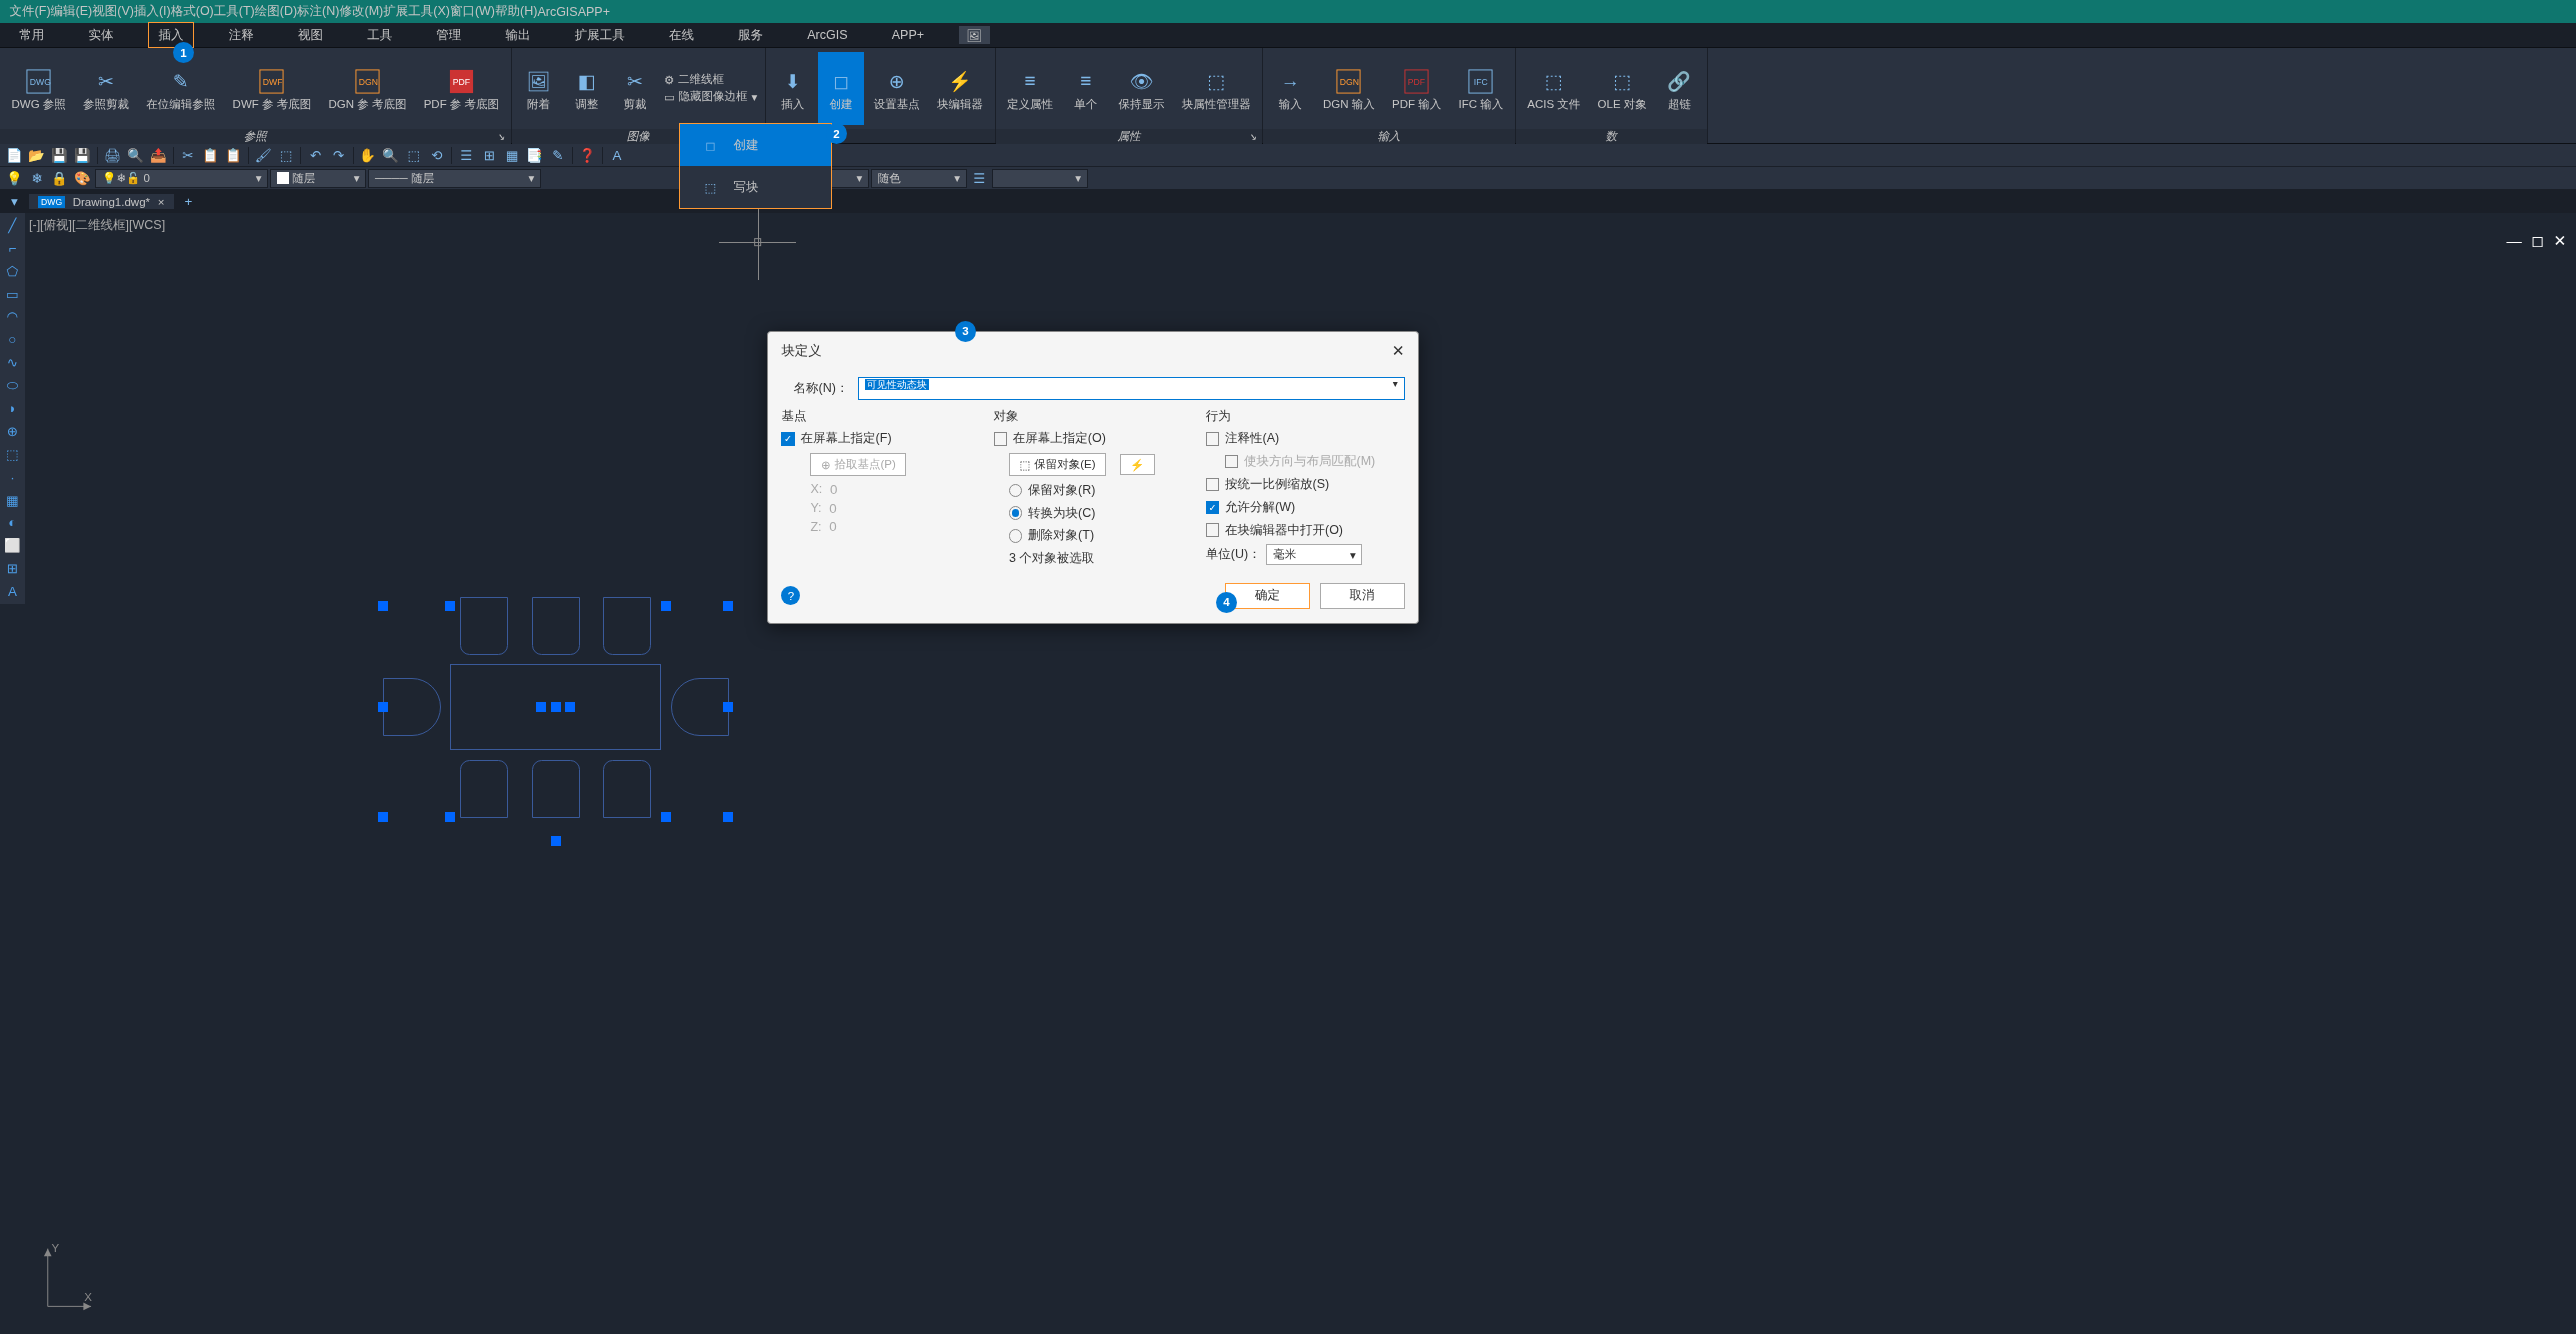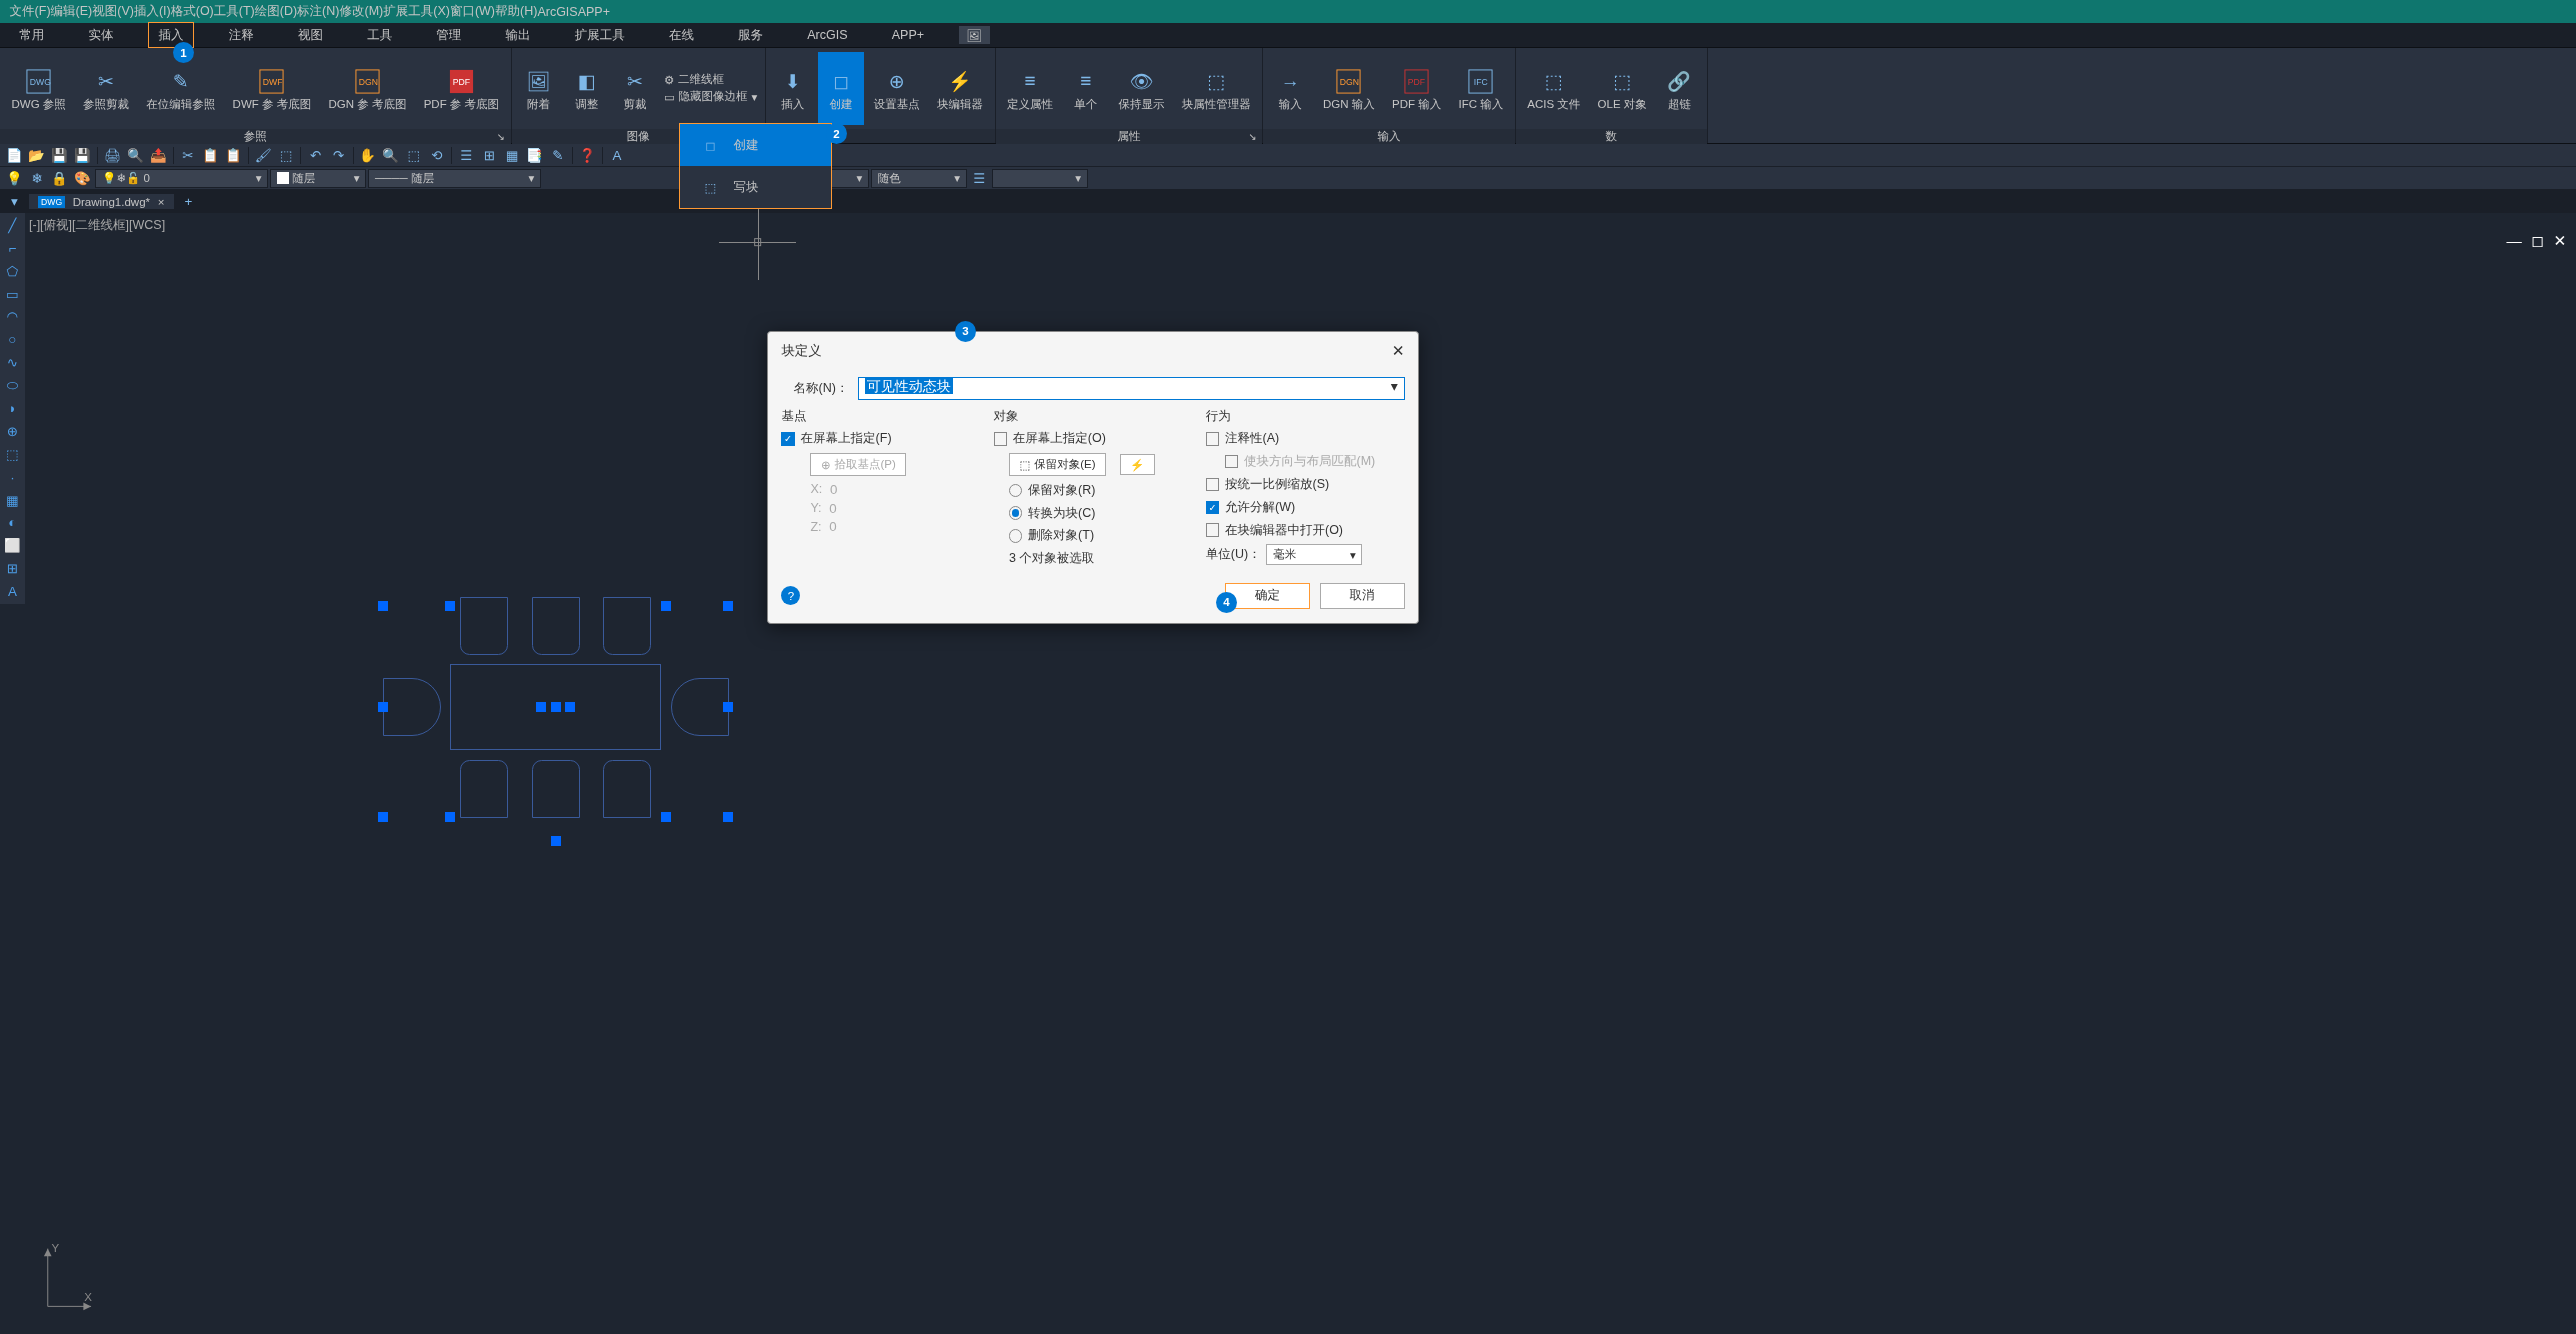--- a/index.html
+++ b/index.html
@@ -11,21 +11,21 @@
 
 
 .tabrow { height: 25px; background: #1a1f28; display: flex; align-items: center; padding-left: 9.6px; gap: 25px; border-bottom: 1px solid #0d1015; }
 .tab { padding: 3.8px 9.6px; cursor: pointer; }
 .tab.highlighted { border: 1.9px solid #ff9933; position: relative; }
 
 
 .ribbon { height: 96px; background: #2a3240; display: flex; border-bottom: 1px solid #0d1015; }
 .ribbon-group { display: flex; flex-direction: column; border-right: 1px solid #1a1f28; }
 .ribbon-items { display: flex; flex: 1; align-items: center; padding: 3.8px; gap: 1.9px; }
-.ribbon-label { height: 19px; text-align: center; font-size: 11.5px; background: #252c38; display: flex; align-items: center; justify-content: center; position: relative; }
+.ribbon-label { height: 19px; text-align: center; font-size: 11.5px; background: #252c38; display: flex; align-items: center; justify-content: center; position: relative; font-style: italic; }
 .ribbon-label .expand { position: absolute; right: 5.8px; font-size: 9.6px; }
 .ribbon-btn { display: flex; flex-direction: column; align-items: center; justify-content: center; padding: 3.8px 7.7px; cursor: pointer; height: 73px; }
 .ribbon-btn.active { background: #0078d4; }
 .ribbon-icon { width: 31px; height: 31px; display: flex; align-items: center; justify-content: center; font-size: 19px; color: #7fb8e8; }
 .ribbon-text { font-size: 11.5px; text-align: center; line-height: 13.4px; margin-top: 1px; }
 .ribbon-small { display: flex; flex-direction: column; gap: 1.9px; padding: 3.8px; }
 .ribbon-small-item { display: flex; align-items: center; gap: 3.8px; font-size: 11.5px; cursor: pointer; }
 
 
 .toolbar { height: 23px; background: #2a3240; display: flex; align-items: center; padding: 0 3.8px; gap: 1.9px; border-bottom: 1px solid #1a1f28; }
@@ -58,21 +58,21 @@
 .dropdown-item.active { background: #0078d4; }
 .dropdown-item .di-icon { width: 23px; height: 23px; display: flex; align-items: center; justify-content: center; color: #7fb8e8; }
 
 
 .dialog { position: absolute; background: #f5f5f5; color: #333; border: 1px solid #888; border-radius: 3.8px; box-shadow: 0 3.8px 19px rgba(0,0,0,0.5); z-index: 100; }
 .dialog-title { padding: 9.6px 13.4px; font-size: 13.4px; display: flex; justify-content: space-between; align-items: center; }
 .dialog-close { cursor: pointer; font-size: 15.3px; }
 .dialog-body { padding: 7.7px 13.4px 13.4px 13.4px; }
 .form-row { display: flex; align-items: center; margin-bottom: 7.7px; gap: 9.6px; }
 .form-label { width: 67px; text-align: right; }
-.form-input { flex: 1; height: 23px; border: 1px solid #aaa; padding: 0 5.8px; font-size: 14px; background: #fff; }
+.form-input { flex: 1; height: 23px; border: 1px solid #aaa; padding: 0 5.8px; font-size: 10px; background: #fff; }
 .form-input.highlighted { border: 1.9px solid #0078d4; }
 .form-input .selected-text { background: #0078d4; color: #fff; padding: 0 1.9px; }
 .group-row { display: flex; gap: 13.4px; }
 .group { flex: 1; }
 .group-title { font-size: 12.5px; margin-bottom: 5.8px; }
 .group-item { display: flex; align-items: center; gap: 5.8px; margin: 5.8px 0; font-size: 12.5px; }
 .checkbox, .radio { width: 13.4px; height: 13.4px; border: 1px solid #888; display: inline-flex; align-items: center; justify-content: center; font-size: 9.6px; }
 .checkbox.checked { background: #0078d4; color: #fff; border-color: #0078d4; }
 .radio { border-radius: 50%; }
 .radio.checked::after { content: ''; width: 7.7px; height: 7.7px; background: #0078d4; border-radius: 50%; }

